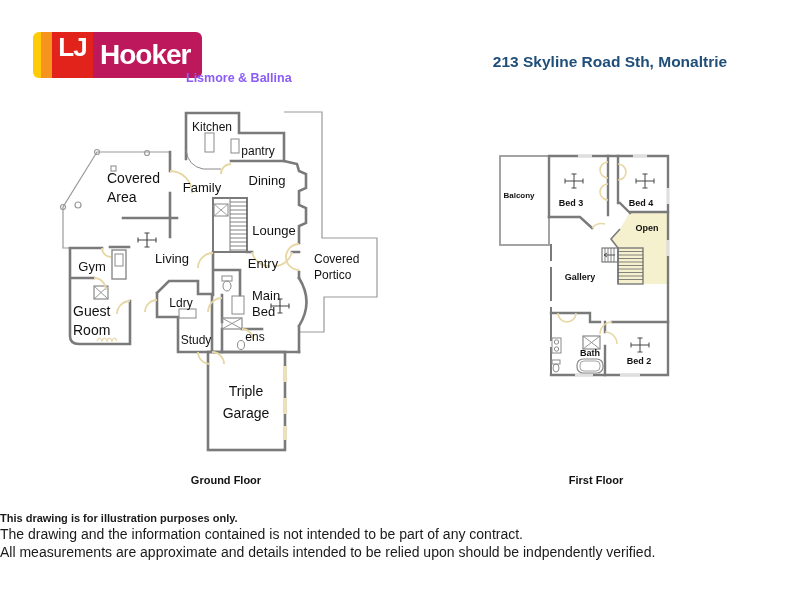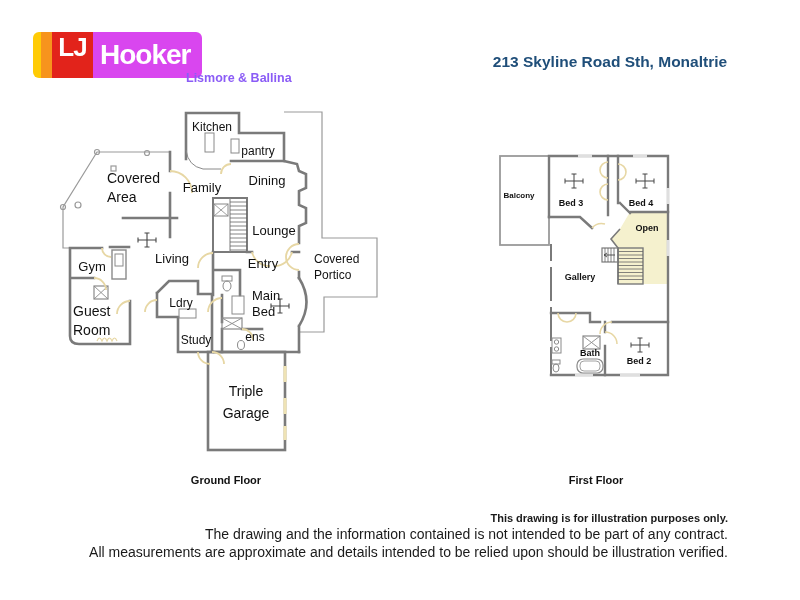--- a/index.html
+++ b/index.html
@@ -4,36 +4,36 @@
 <style>
   html,body{margin:0;padding:0;background:#ffffff;}
   .page{position:relative;width:800px;height:600px;background:#ffffff;overflow:hidden;
         font-family:"Liberation Sans",sans-serif;}
   
   .logo{position:absolute;left:33px;top:32px;height:46px;display:flex;border-radius:6px;overflow:hidden;}
   .logo .stripe-yellow{width:8px;background:#FFCB05;}
   .logo .stripe-orange{width:11px;background:#F7941D;}
   .logo .lj-box{width:41px;background:#E2231B;color:#fff;display:flex;justify-content:center;
         font-size:26px;font-weight:bold;letter-spacing:-1px;}
-  .logo .hooker-box{background:#d946ef;color:#fff;display:flex;align-items:center;
+  .logo .hooker-box{background:#be185d;color:#fff;display:flex;align-items:center;
         padding:0 12px 0 7px;font-size:28px;font-weight:bold;letter-spacing:-1px;}
   .office{position:absolute;left:186px;top:71px;font-size:12.5px;font-weight:bold;color:#8b5cf6;}
   .address{position:absolute;left:410px;top:53px;width:400px;text-align:center;
         font-size:15.5px;font-weight:bold;color:#1F4E79;}
   
   .plan-svg{position:absolute;left:0;top:0;}
   .plan-svg text{font-family:"Liberation Sans",sans-serif;fill:#111;}
   .room-lbl{font-size:13px;}
   .room-lbl-lg{font-size:14px;}
   .room-lbl-sm{font-size:12px;}
   .ff-lbl{font-size:9px;font-weight:bold;}
   .ff-lbl-sm{font-size:8px;font-weight:bold;}
   .caption{font-size:11px;font-weight:bold;}
   
-  .disclaimer{position:absolute;left:0;top:512px;width:728px;text-align:right;color:#1a1a1a;}
+  .disclaimer{position:absolute;left:0;top:512px;width:728px;text-align:left;color:#1a1a1a;}
   .disclaimer .l1{font-size:11px;font-weight:bold;margin-bottom:2px;}
   .disclaimer .l2,.disclaimer .l3{font-size:14px;margin-bottom:2px;}
 </style>
 </head>
 <body>
 
 <div class="page">
 
   <div class="logo">
     <div class="stripe-yellow"></div>
@@ -224,16 +224,16 @@
         <text class="ff-lbl" x="590" y="356" text-anchor="middle">Bath</text>
         <text class="ff-lbl" x="639" y="364" text-anchor="middle">Bed 2</text>
       </g>
       <text class="caption" x="596" y="484" text-anchor="middle">First Floor</text>
     </g>
   </svg>
 
   <div class="disclaimer">
     <div class="l1">This drawing is for illustration purposes only.</div>
     <div class="l2">The drawing and the information contained is not intended to be part of any contract.</div>
-    <div class="l3">All measurements are approximate and details intended to be relied upon should be illustration verified.</div>
+    <div class="l3">All measurements are approximate and details intended to be relied upon should be indpendently verified.</div>
   </div>
 
 </div>
 
 </body></html>

